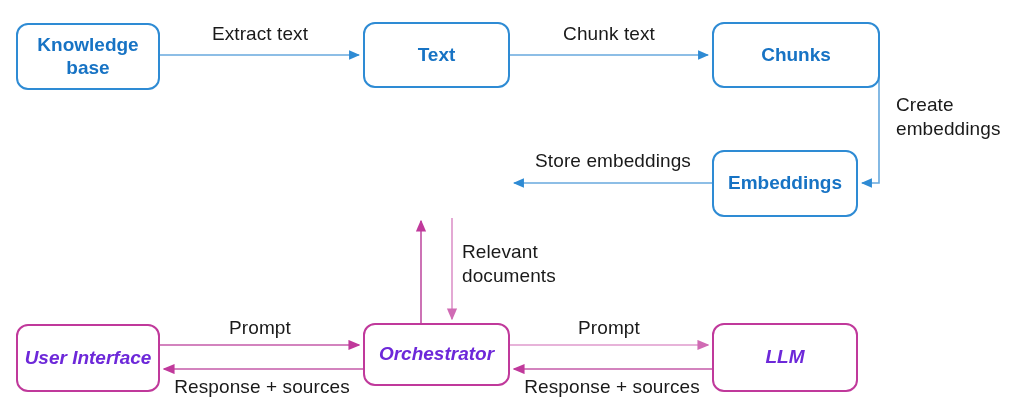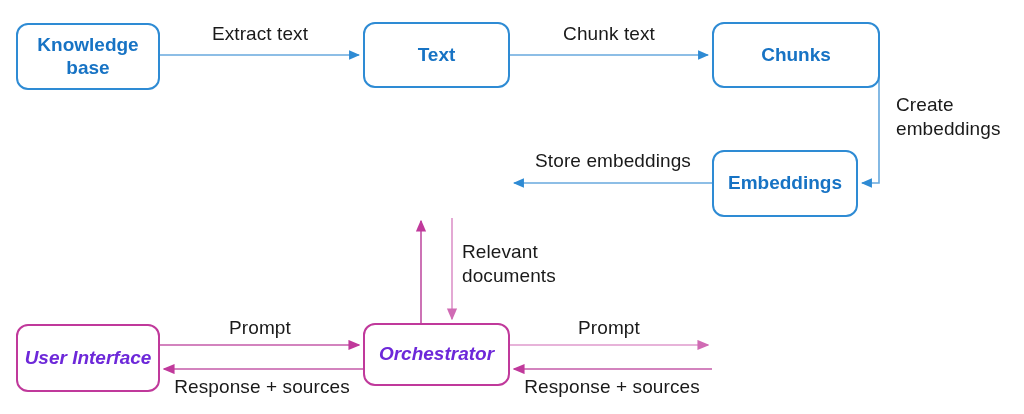--- a/index.html
+++ b/index.html
@@ -127,20 +127,23 @@
 
   <div class="node pink" style="left:16px;  top:324px; width:144px; height:68px;">
     <span>User
 Interface</span>
   </div>
 
   <div class="node pink" style="left:363px; top:323px; width:147px; height:63px;">
     <span>Orchestrator</span>
   </div>
 
+  <div class="node pink" style="left:712px; top:323px; width:146px; height:69px;">
+    <span>LLM</span>
+  </div>
 
   <div class="edge-label center" style="left:160px; top:22px; width:200px;">Extract text</div>
 
   <div class="edge-label center" style="left:510px; top:22px; width:198px;">Chunk text</div>
 
   <div class="edge-label center" style="left:514px; top:149px; width:198px;">Store embeddings</div>
 
   <div class="edge-label left" style="left:896px; top:93px; width:128px;">Create
 embeddings</div>
 

